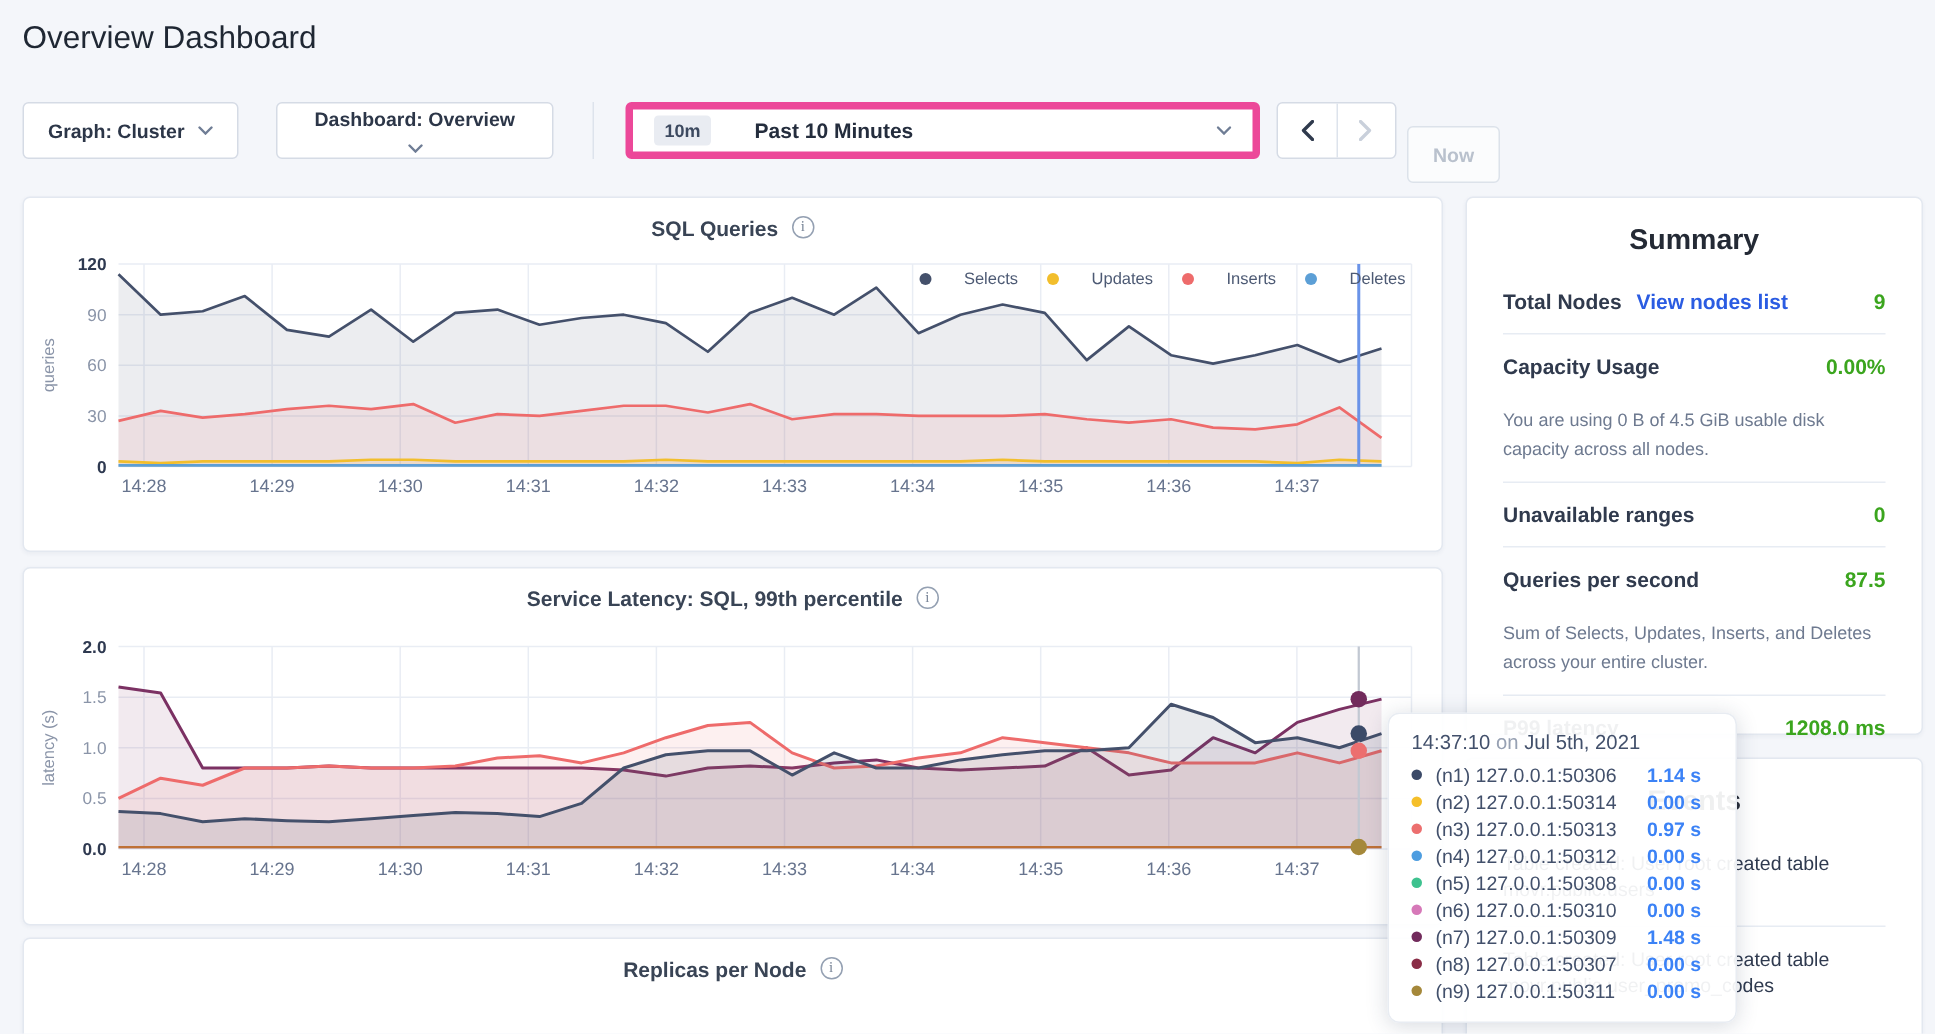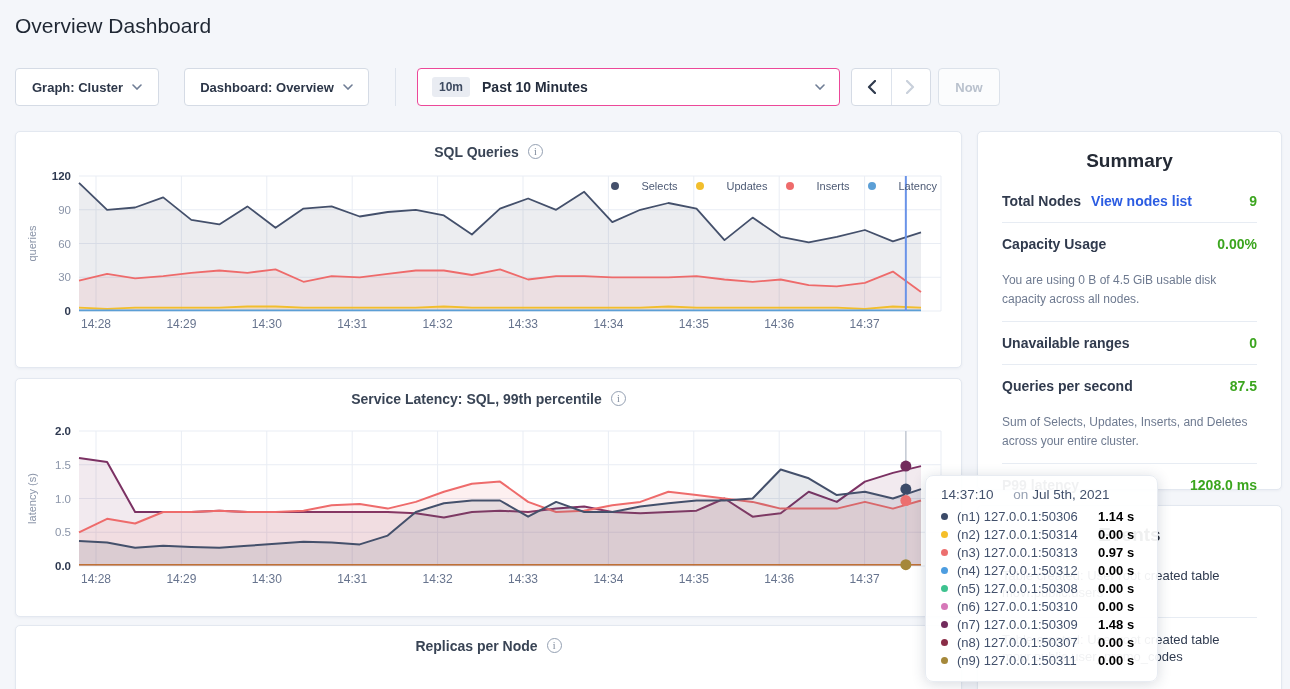--- a/index.html
+++ b/index.html
@@ -7,30 +7,30 @@
   body { font-family:"Liberation Sans", sans-serif; background:#f4f6fa; color:#242a35; }
   .page { position:relative; width:1290px; height:689px; overflow:hidden;padding-left:31px; }
 
   .page-title { position:absolute; left:15px; top:14px; font-size:21px; font-weight:500; color:#1f2733; }
 
   
   .toolbar { position:absolute; left:15px; top:68px; height:38px; width:1260px; }
   .dd-btn { position:absolute; top:0; height:38px; background:#fff; border:1px solid #d5dbe5; border-radius:4px;
             display:flex; align-items:center; justify-content:center; gap:9px; font-size:13px; font-weight:700; color:#2c3648; cursor:pointer; }
   .dd-graph { left:0; width:144px;text-align:right; }
-  .dd-dash  { left:169px; width:185px; }
+  .dd-dash  { left:169px; width:185px;flex-direction:column; }
   .tb-divider { position:absolute; left:380px; top:0; width:1px; height:38px; background:#dde3ec; }
-  .time-picker { position:absolute; left:402px; top:0; width:423px; height:38px; background:#fff; border:1px solid #ec4899; border-radius:4px;
-                 display:flex; align-items:center; padding:0 14px; gap:12px; cursor:pointer; }
+  .time-picker { position:absolute; left:402px; top:0; width:423px; height:38px; background:#fff; border:5px solid #ec4899; border-radius:4px;
+                 display:flex; align-items:center; padding:0 14px; gap:29px; cursor:pointer; }
   .time-badge { background:#e9ecf2; border-radius:3px; padding:3px 7px; font-size:12px; font-weight:700; color:#3d4a60; }
   .time-label { font-size:14px; font-weight:700; color:#242d3d; flex:1; }
   .btn-group { position:absolute; left:836px; top:0; width:80px; height:38px; border:1px solid #d5dbe5; border-radius:4px; background:#fff; display:flex; }
   .nav-btn { width:40px; height:36px; display:flex; align-items:center; justify-content:center; cursor:pointer; }
   .nav-btn + .nav-btn { border-left:1px solid #dde3ec; }
-  .now-btn { position:absolute; left:923px; top:0; width:62px; height:38px; background:#fbfcfd; border:1px solid #dce2ea; border-radius:4px;
+  .now-btn { position:absolute; left:923px; top:16px; width:62px; height:38px; background:#fbfcfd; border:1px solid #dce2ea; border-radius:4px;
              font-size:13px; font-weight:700; color:#b9c1cd; display:flex; align-items:center; justify-content:center; }
 
   
   .card { position:absolute; background:#fff; border:1px solid #e3e8f0; border-radius:5px; box-shadow:0 1px 3px rgba(44,59,93,0.05); }
   .card-sql      { left:15px;  top:131px; width:947px; height:237px; }
   .card-latency  { left:15px;  top:378px; width:947px; height:239px; }
   .card-replicas { left:15px;  top:625px; width:947px; height:120px; }
   .card-summary  { left:977px; top:131px; width:305px; height:359px; }
   .card-events   { left:977px; top:505px; width:305px; height:230px; }
 
@@ -60,25 +60,25 @@
   
   .card-events { padding:0 24px; }
   .event-row { padding:13px 0 16px; border-bottom:1px solid #e7ecf3; }
   .event-row:last-child { border-bottom:none; }
   .event-text { font-size:13px; color:#2f3a4f; line-height:17px; }
 
   
   .tooltip { position:absolute; left:925px; top:475px; width:233px; background:rgba(255,255,255,0.93);
              border:1px solid #e8ecf2; border-radius:8px; box-shadow:0 2px 14px rgba(40,55,85,0.18); padding:11px 15px 12px; z-index:50; }
   .tt-header { font-size:13.5px; margin-bottom:5px; color:#42506b; }
-  .tt-on { color:#97a1b3;margin-left:16px; }
+  .tt-on { color:#97a1b3; }
   .tt-row { display:flex; align-items:center; height:18px; font-size:13px; }
   .tt-dot { width:7px; height:7px; border-radius:50%; margin-right:9px; flex:none; }
   .tt-label { color:#42506b; width:141px; }
-  .tt-value { font-weight:700; color:#000000; }
+  .tt-value { font-weight:700; color:#3b82f6; }
 </style>
 </head>
 <body>
 
 <div class="page">
 
   <h1 class="page-title">Overview Dashboard</h1>
 
   <div class="toolbar">
     <button class="dd-btn dd-graph">
@@ -133,21 +133,21 @@
           <span>Updates</span>
         </span>
 
         <span class="legend-item">
           <span class="legend-dot" style="background: rgb(238, 107, 107);"></span>
           <span>Inserts</span>
         </span>
 
         <span class="legend-item">
           <span class="legend-dot" style="background: rgb(92, 159, 214);"></span>
-          <span>Latency</span>
+          <span>Deletes</span>
         </span>
       </div>
     <svg class="chart" width="947" height="180" viewBox="0 0 947 180">
         <line x1="63" y1="147" x2="925" y2="147" stroke="#e9edf4" stroke-width="1"></line>
         <text x="55" y="151" text-anchor="end" font-size="11.5" fill="#2e3950" font-weight="700">0</text>
         <line x1="63" y1="113.25" x2="925" y2="113.25" stroke="#e9edf4" stroke-width="1"></line>
         <text x="55" y="117.25" text-anchor="end" font-size="11.5" fill="#8a94a8" font-weight="400">30</text>
         <line x1="63" y1="79.5" x2="925" y2="79.5" stroke="#e9edf4" stroke-width="1"></line>
         <text x="55" y="83.5" text-anchor="end" font-size="11.5" fill="#8a94a8" font-weight="400">60</text>
         <line x1="63" y1="45.75" x2="925" y2="45.75" stroke="#e9edf4" stroke-width="1"></line>

